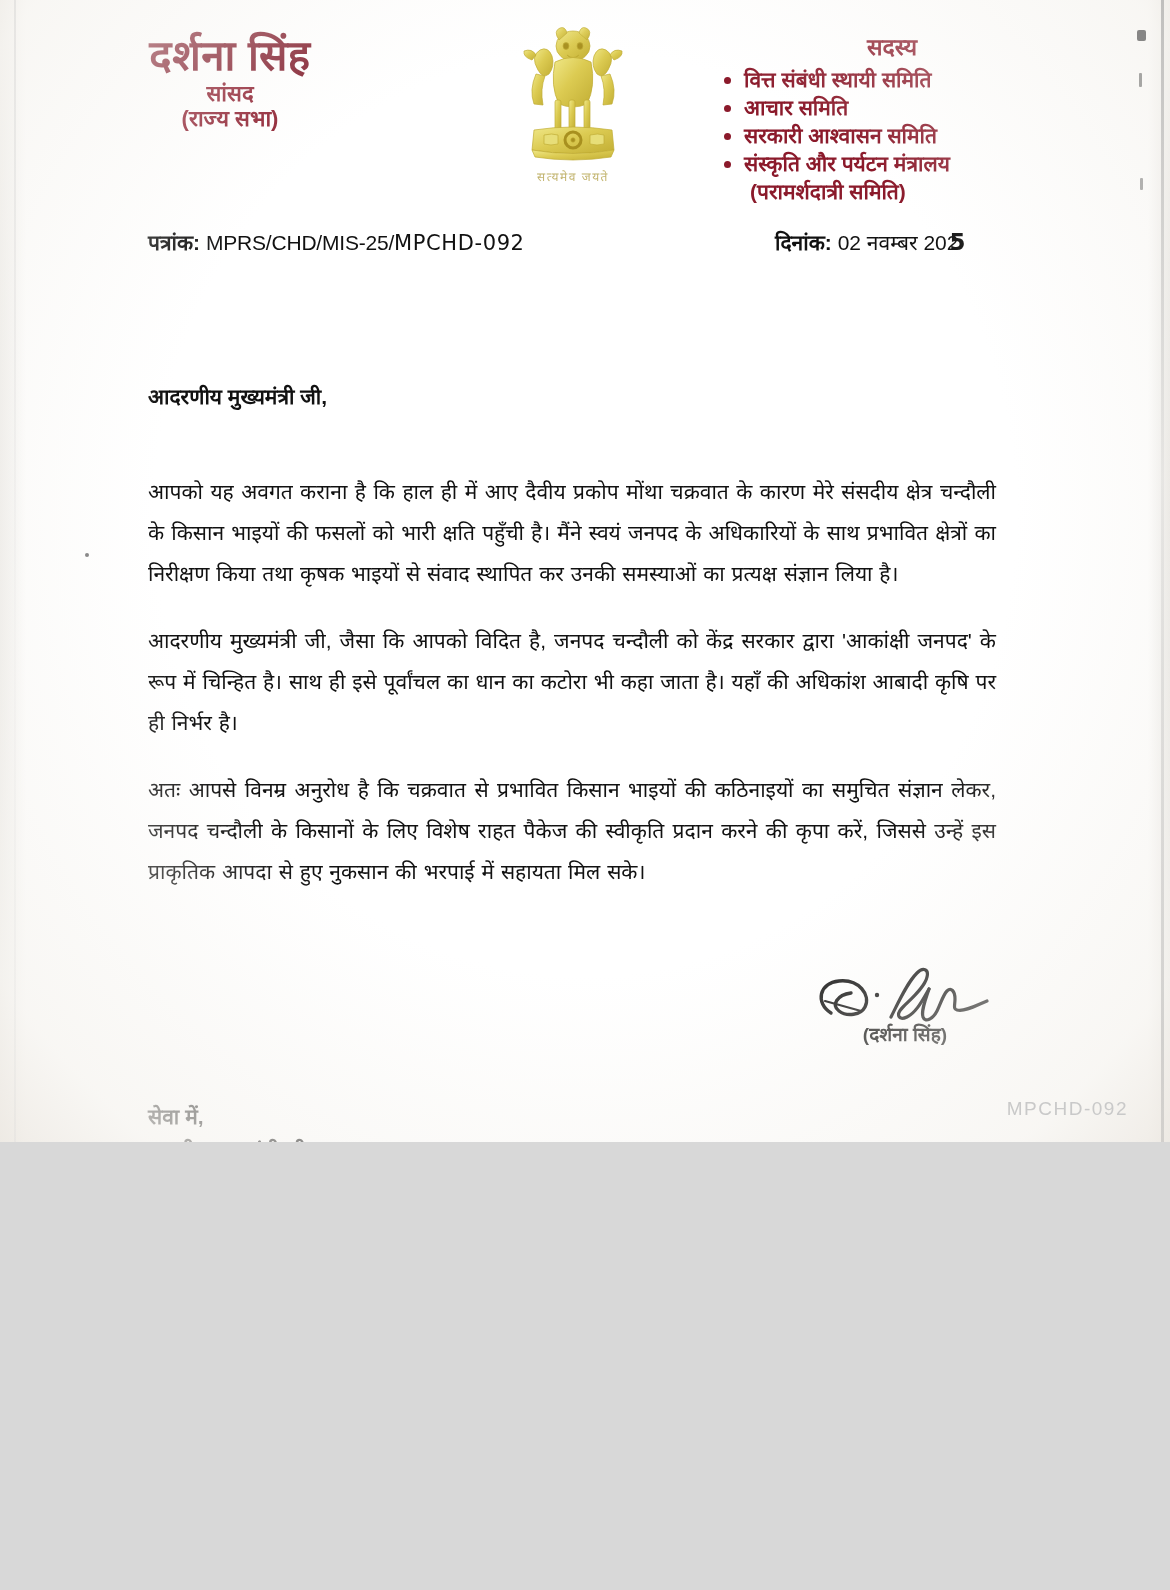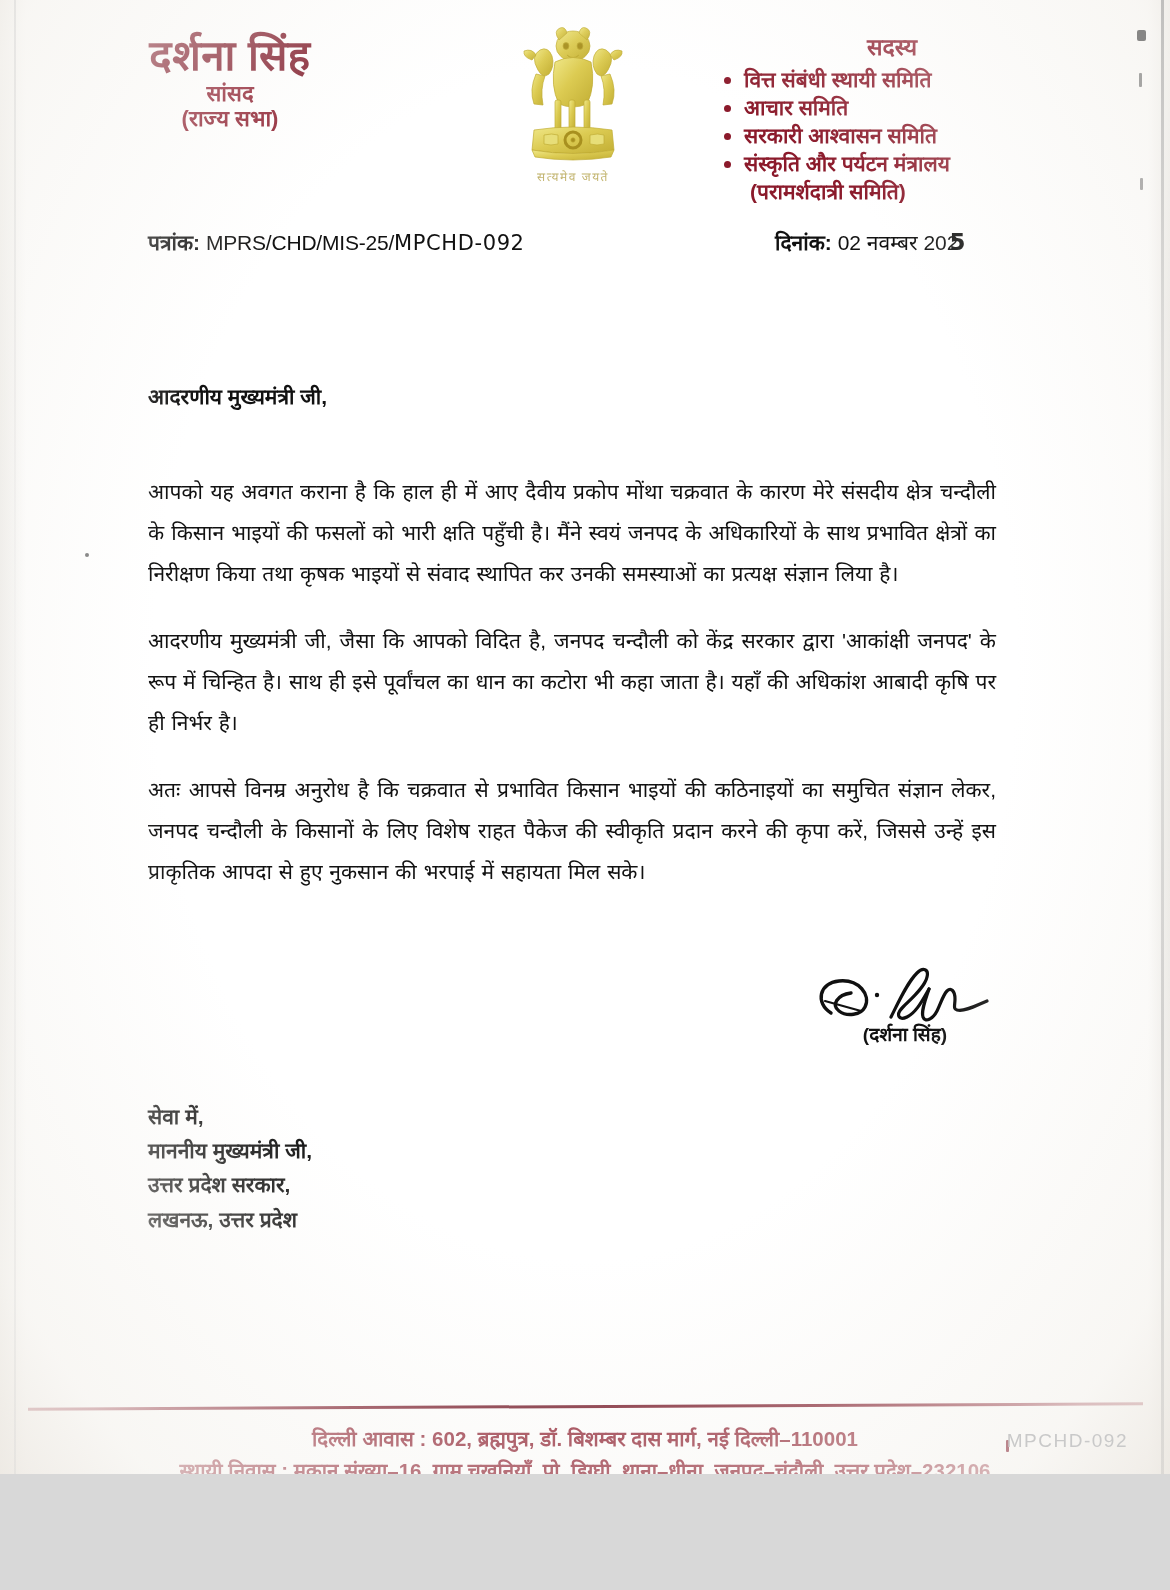--- a/index.html
+++ b/index.html
@@ -3,21 +3,21 @@
 <meta charset="utf-8">
 <style>
   html, body {
     margin: 0;
     padding: 0;
     background: #d8d8d8;
   }
   #page {
     position: relative;
     width: 1170px;
-    height: 1474px;
+    height: 1142px;
     background: #ffffff;
     overflow: hidden;
     font-family: "Liberation Sans", sans-serif;
     color: #111111;
     box-sizing: border-box;
     padding-left: 28px;
   }
   
   #paper-tint {
     position: absolute;

